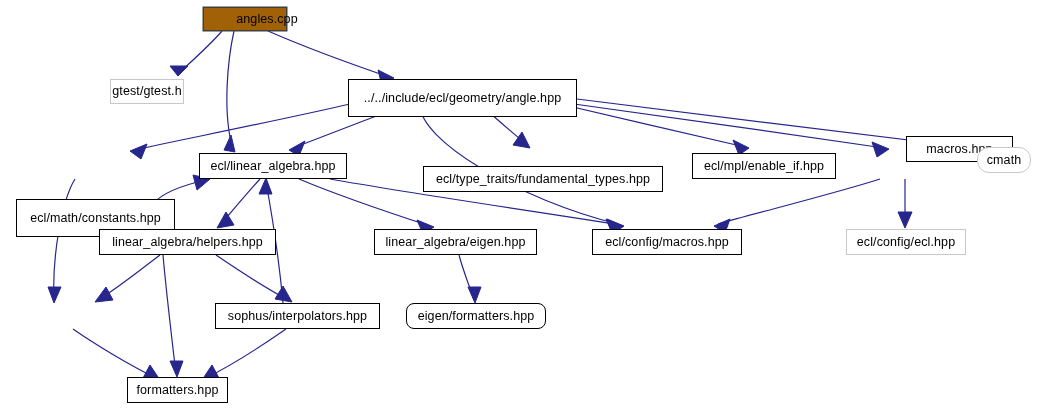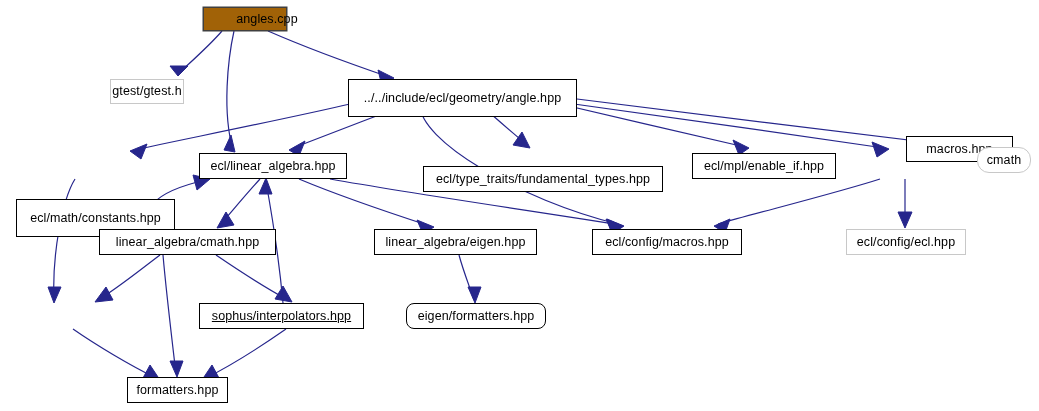--- a/index.html
+++ b/index.html
@@ -174,32 +174,32 @@
     <div class="node" style="left: 692px; top: 153px; width: 144px; height: 26px;">
       <span class="node-label">ecl/mpl/enable_if.hpp</span>
     </div>
     <div class="node" style="left: 861px; top: 136px; width: 107px; height: 26px; margin-left: 45px;">
       <span class="node-label">macros.hpp</span>
     </div>
     <div class="node external" style="left: 977px; top: 147px; width: 54px; height: 26px; border-radius: 12px;">
       <span class="node-label">cmath</span>
     </div>
     <div class="node" style="left: 99px; top: 229px; width: 177px; height: 26px;">
-      <span class="node-label">linear_algebra/cmath.hpp</span>
+      <span class="node-label">linear_algebra/helpers.hpp</span>
     </div>
     <div class="node" style="left: 374px; top: 229px; width: 163px; height: 26px; justify-content: center;">
       <span class="node-label">linear_algebra/eigen.hpp</span>
     </div>
     <div class="node" style="left: 592px; top: 229px; width: 150px; height: 26px;">
       <span class="node-label">ecl/config/macros.hpp</span>
     </div>
     <div class="node external" style="left: 846px; top: 229px; width: 120px; height: 26px;">
       <span class="node-label">ecl/config/ecl.hpp</span>
     </div>
-    <div class="node" style="left: 199px; top: 303px; width: 165px; height: 26px; text-decoration: underline;">
+    <div class="node" style="left: 215px; top: 303px; width: 165px; height: 26px;">
       <span class="node-label">sophus/interpolators.hpp</span>
     </div>
     <div class="node" style="left: 406px; top: 303px; width: 140px; height: 26px; border-radius: 8px;">
       <span class="node-label">eigen/formatters.hpp</span>
     </div>
     <div class="node" style="left: 127px; top: 377px; width: 101px; height: 26px;">
       <span class="node-label">formatters.hpp</span>
     </div>
   </div>
 

